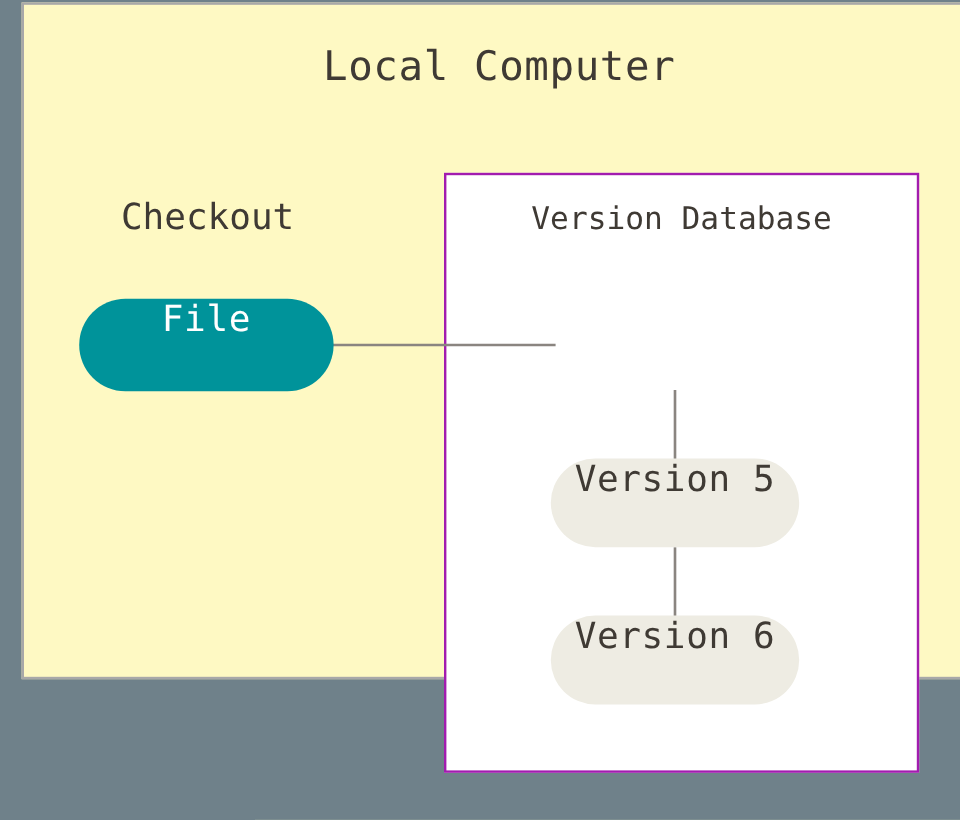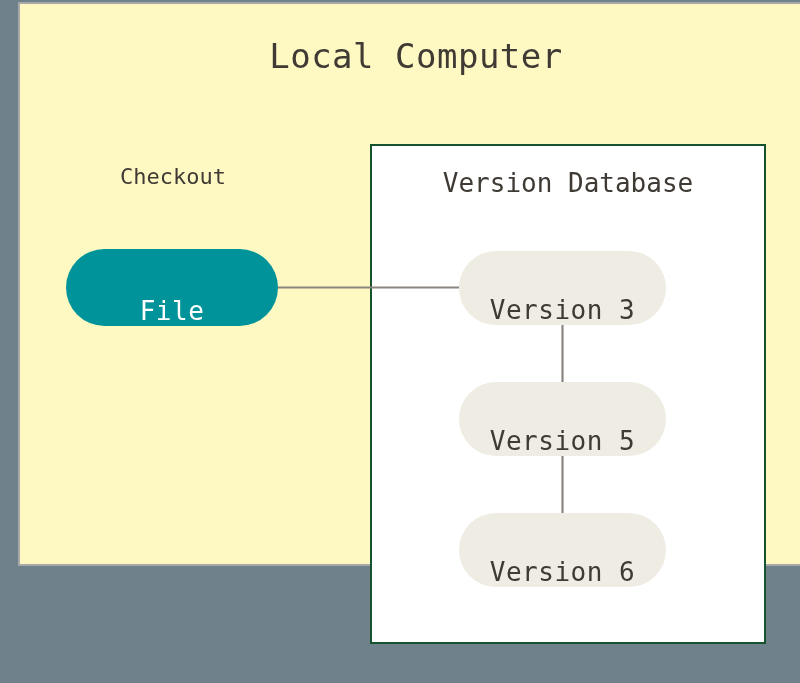--- a/index.html
+++ b/index.html
@@ -47,35 +47,35 @@
     font-family: "DejaVu Sans Mono", "Liberation Mono", monospace;
   }
 
   
   .label-checkout {
     position: absolute;
     left: 48px;
     top: 160px;
     width: 210px;
     text-align: center;
-    font-size: 22px;
+    font-size: 30px;
     color: #3f3a34;
     font-family: "DejaVu Sans Mono", "Liberation Mono", monospace;
   }
 
   
   .vdb-panel {
     position: absolute;
     left: 350px;
     top: 140px;
     width: 396px;
     height: 500px;
     box-sizing: border-box;
     background: #ffffff;
-    border: 2px solid #14532d;
+    border: 2px solid #a21caf;
   }
 
   .label-vdb {
     position: absolute;
     left: 0;
     top: 22px;
     width: 392px;
     text-align: center;
     font-size: 26px;
     color: #3f3a34;
@@ -90,23 +90,23 @@
     width: 792px;
     height: 676px;
     pointer-events: none;
   }
 
   
   .node {
     position: absolute;
     box-sizing: border-box;
     display: flex;
-    align-items: flex-end;
+    align-items: flex-start;
     justify-content: center;
-    font-size: 26px;
+    font-size: 30px;
     letter-spacing: 0.5px;
     font-family: "DejaVu Sans Mono", "Liberation Mono", monospace;
   }
 
   .node-file {
     left: 46px;
     top: 245px;
     width: 212px;
     height: 77px;
     border-radius: 39px;
@@ -145,23 +145,20 @@
     <svg class="connectors" width="792" height="676">
       <line x1="256" y1="283.5" x2="443" y2="283.5" stroke="#8a8580" stroke-width="2.2"></line>
       <line x1="542.5" y1="321" x2="542.5" y2="379" stroke="#8a8580" stroke-width="2.2"></line>
       <line x1="542.5" y1="452" x2="542.5" y2="510" stroke="#8a8580" stroke-width="2.2"></line>
     </svg>
 
     <div class="node node-file">
       <span>File</span>
     </div>
 
-    <div class="node node-version node-v3">
-      <span>Version 3</span>
-    </div>
 
     <div class="node node-version node-v2">
       <span>Version 5</span>
     </div>
 
     <div class="node node-version node-v1">
       <span>Version 6</span>
     </div>
 
   </div>

